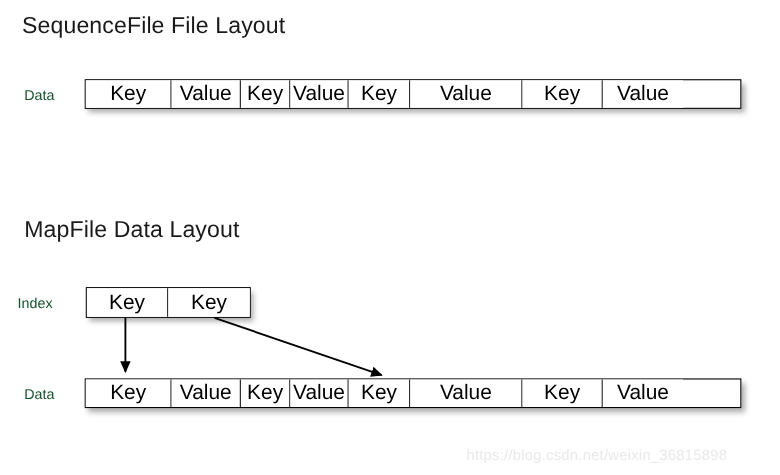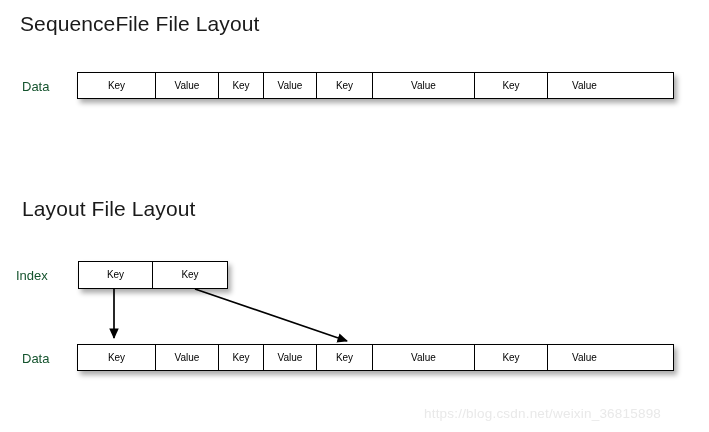--- a/index.html
+++ b/index.html
@@ -44,21 +44,21 @@
     box-sizing: border-box;
     background: #ffffff;
     border: 1.6px solid #000000;
     box-shadow: 3px 4px 5px rgba(0,0,0,0.33);
   }
   .cell {
     box-sizing: border-box;
     display: flex;
     align-items: center;
     justify-content: center;
-    font-size: 10px;
+    font-size: 19px;
     line-height: 1;
     color: #000000;
     background: #ffffff;
     border-right: 1.6px solid #000000;
     white-space: nowrap;
   }
   .cell:last-child { border-right: none; }
 
   #strip-data-1 { left: 77px; top: 72px;  width: 597px; height: 27px; }
   #strip-index  { left: 78px; top: 261px; width: 150px; height: 28px; }
@@ -94,21 +94,21 @@
   <div class="cell" style="width:78px">Key</div>
   <div class="cell" style="width:63px">Value</div>
   <div class="cell" style="width:45px">Key</div>
   <div class="cell" style="width:53px">Value</div>
   <div class="cell" style="width:56px">Key</div>
   <div class="cell" style="width:102px">Value</div>
   <div class="cell" style="width:73px">Key</div>
   <div class="cell" style="width:73px">Value</div>
 </div>
 
-<div class="section-title" id="title-mapfile">Layout File Layout</div>
+<div class="section-title" id="title-mapfile">MapFile Data Layout</div>
 
 <div class="row-label" id="label-index">Index</div>
 
 <div class="strip" id="strip-index">
   <div class="cell" style="width:75px">Key</div>
   <div class="cell" style="width:75px">Key</div>
 </div>
 
 <div class="row-label" id="label-data-2">Data</div>
 

